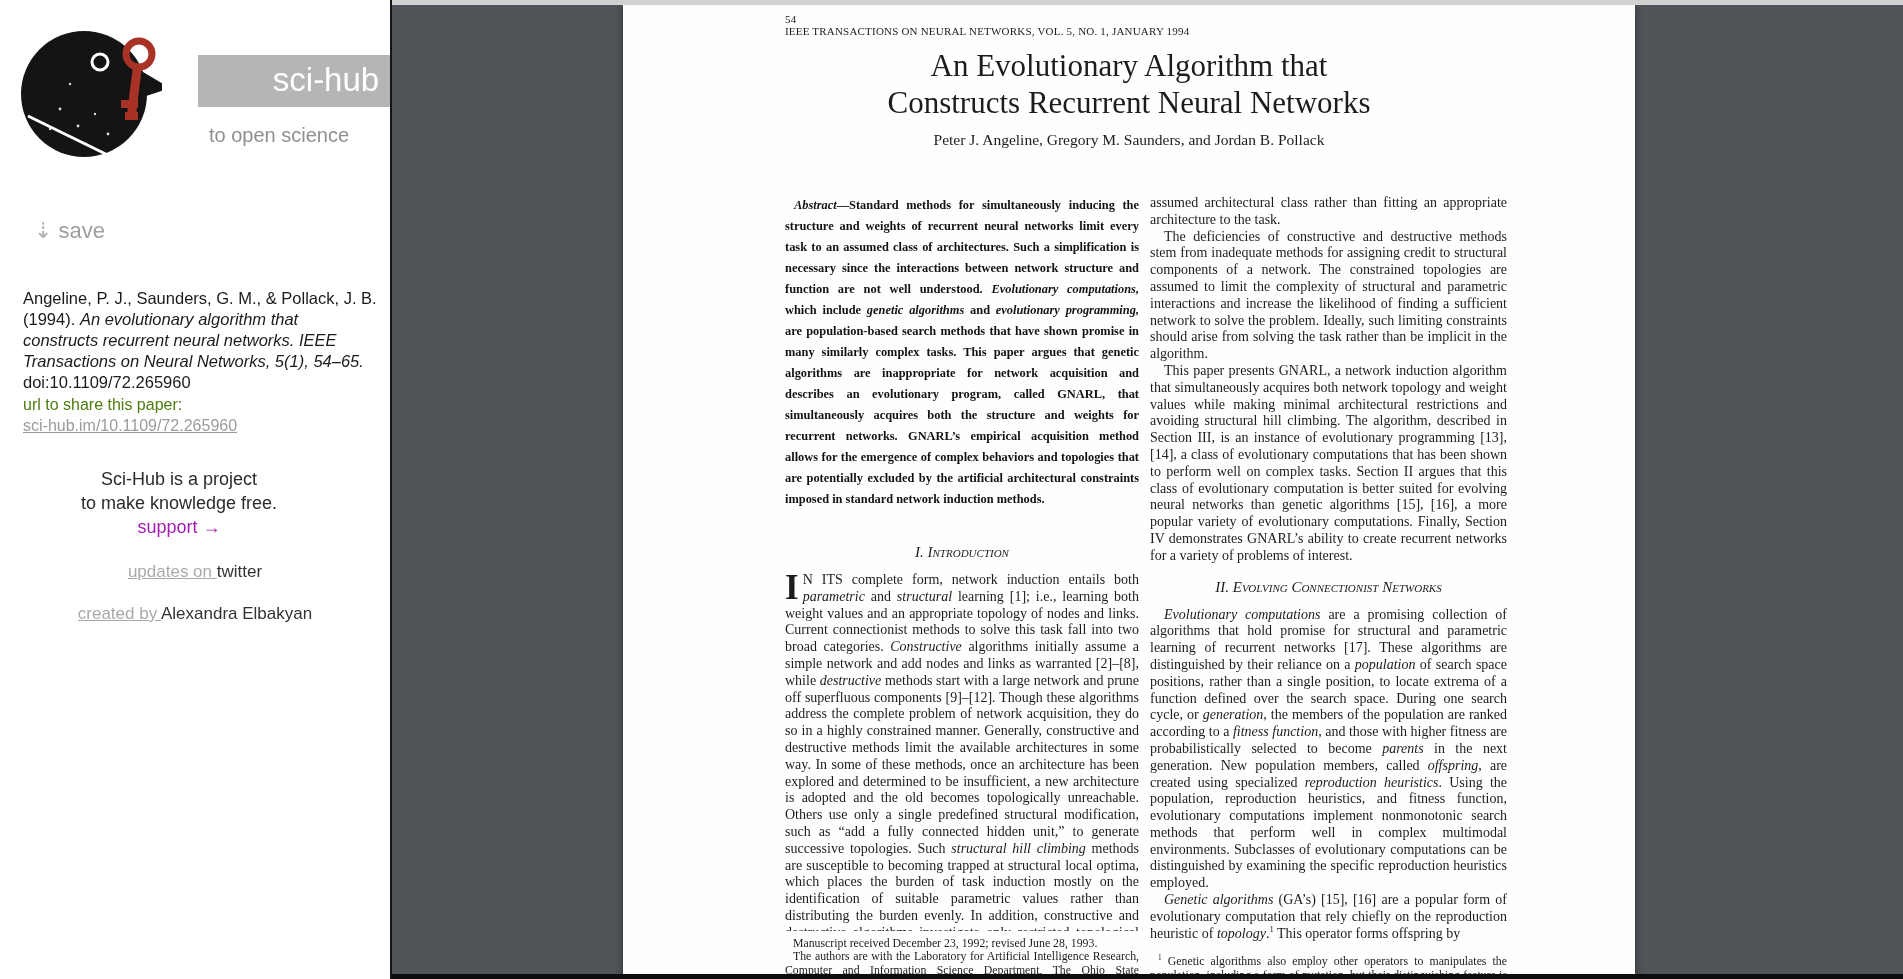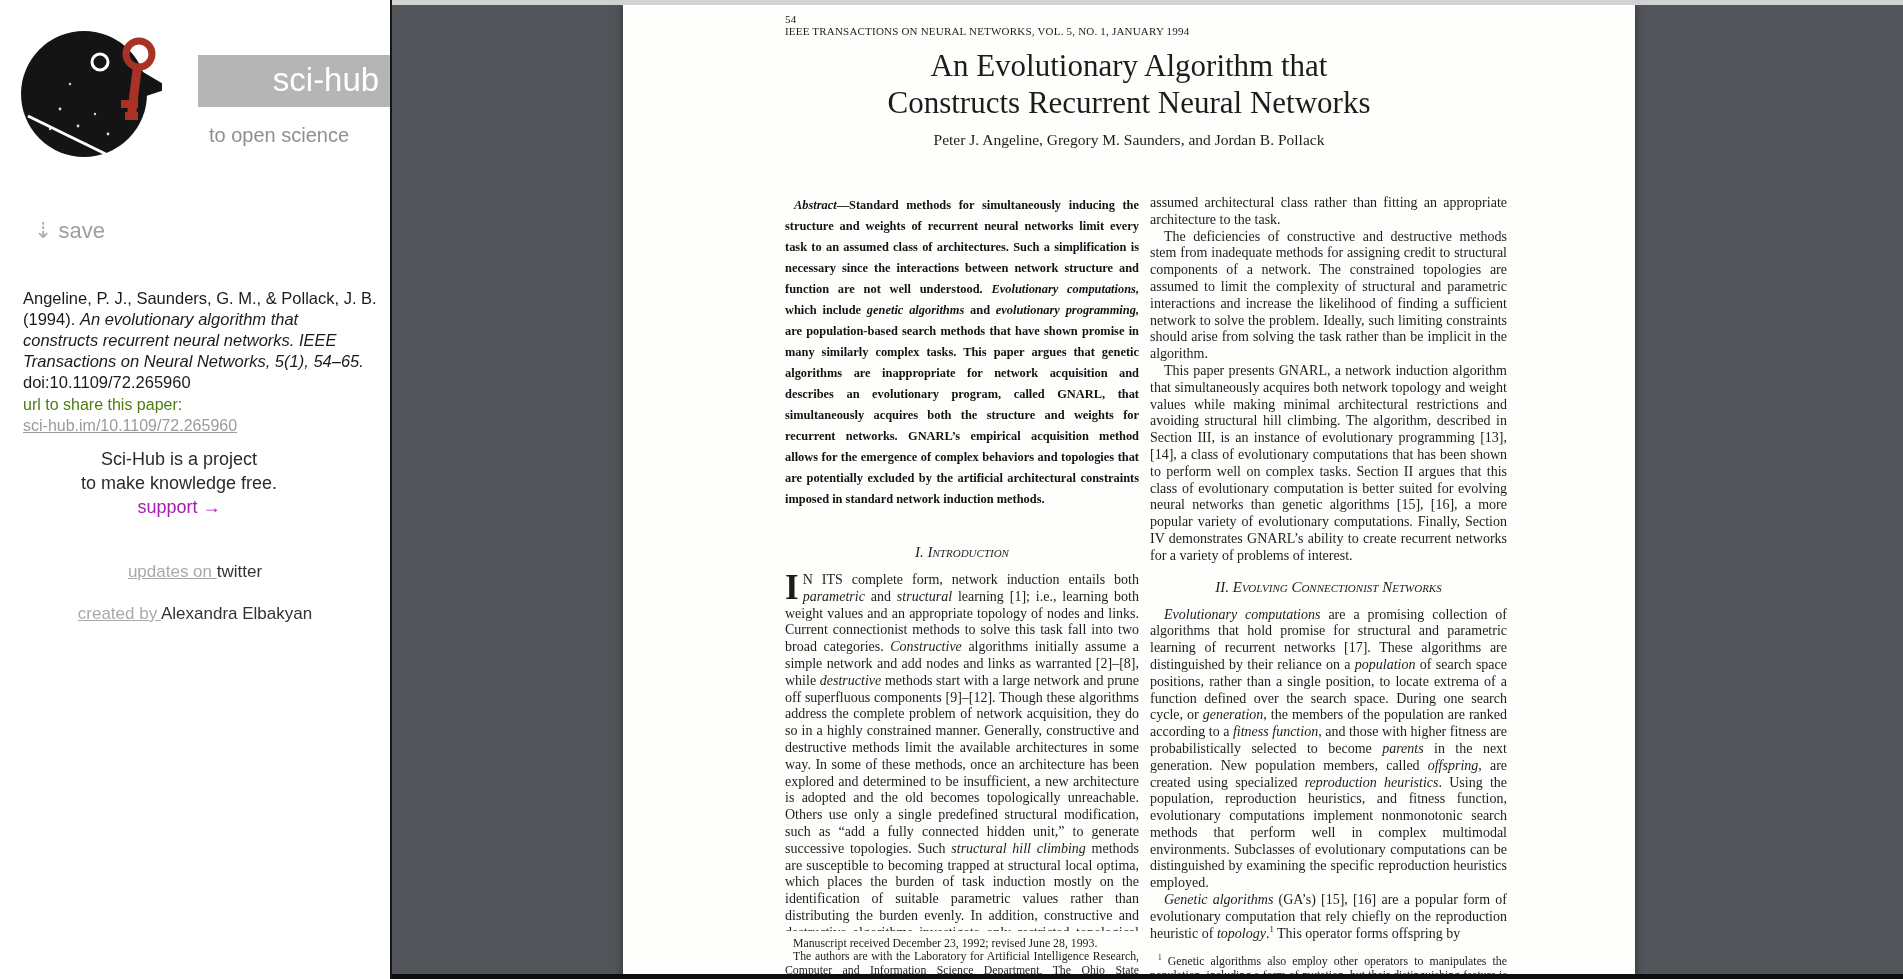--- a/index.html
+++ b/index.html
@@ -12,21 +12,21 @@
   .brand-box{position:absolute;left:198px;top:55px;width:172px;height:52px;background:#b5b5b5;
              color:#ffffff;font-size:33px;text-align:center;line-height:50px;padding-left:42px;}
   .tagline{position:absolute;left:188px;top:124px;width:182px;text-align:center;
            color:#8f8f8f;font-size:20px;}
   .save-btn{position:absolute;left:34px;top:218px;font-size:22px;color:#9e9e9e;cursor:pointer;}
   .save-arrow{font-family:"DejaVu Sans","Liberation Sans",sans-serif;color:#adadad;}
   .citation{position:absolute;left:23px;top:288px;width:354px;font-size:16.5px;line-height:21px;color:#1b1b1b;}
   .share-label{position:absolute;left:23px;top:396px;font-size:16px;color:#4d7c0f;}
   .share-url{position:absolute;left:23px;top:417px;font-size:16px;color:#9b9b9b;
              text-decoration:underline;cursor:pointer;}
-  .mission{position:absolute;left:0;top:447px;width:358px;text-align:center;
+  .mission{position:absolute;left:0;top:467px;width:358px;text-align:center;
            font-size:18px;line-height:24px;color:#2b2b2b;}
   .support-link{color:#a21caf;cursor:pointer;}
   .updates{position:absolute;left:0;top:562px;width:390px;text-align:center;font-size:17px;}
   .created{position:absolute;left:0;top:604px;width:390px;text-align:center;font-size:17px;}
   .muted{color:#aaaaaa;text-decoration:underline;}
   .dark-link{color:#333333;cursor:pointer;}
 
   
   .viewer{position:relative;flex:1;height:979px;background:#515559;border-left:2px solid #151515;overflow:hidden;}
   .top-strip{position:absolute;left:0;top:0;right:0;height:5px;background:#d2d2d2;z-index:3;}

